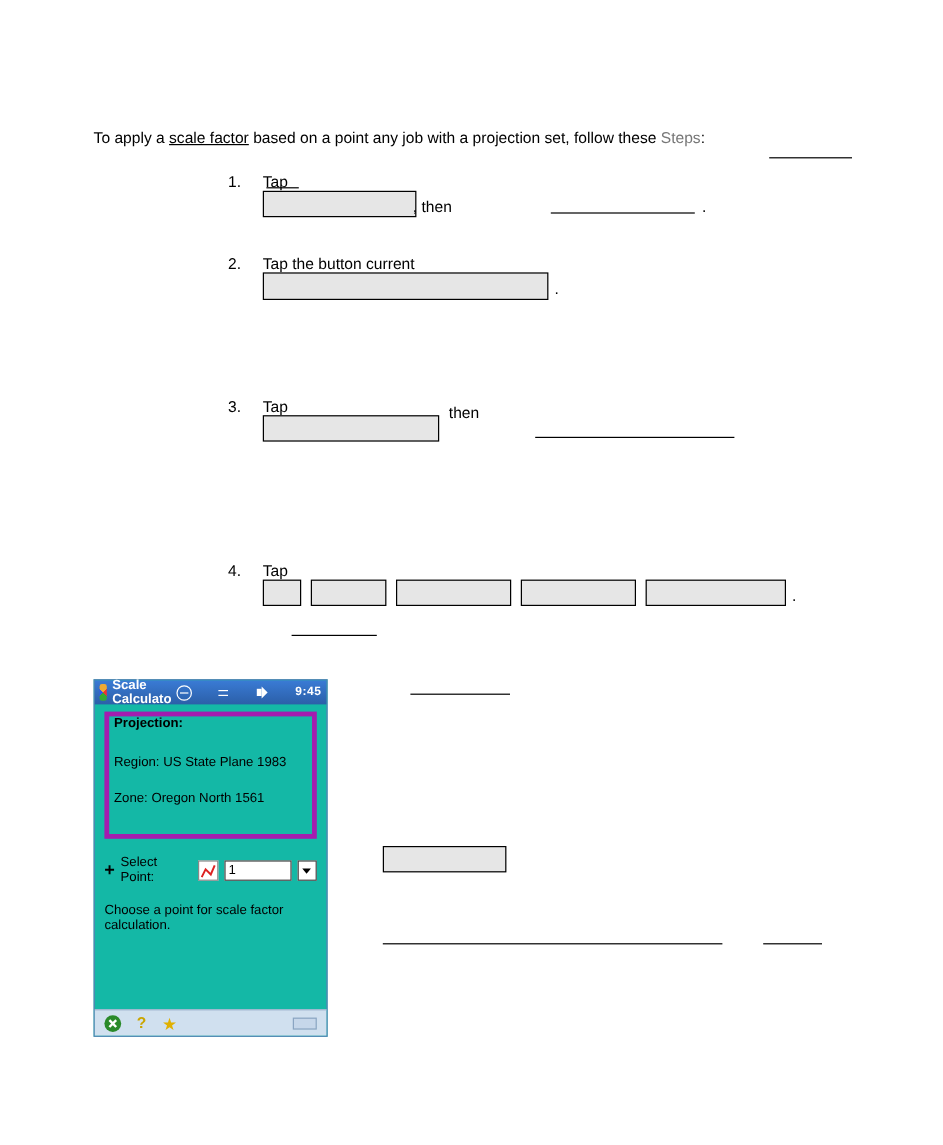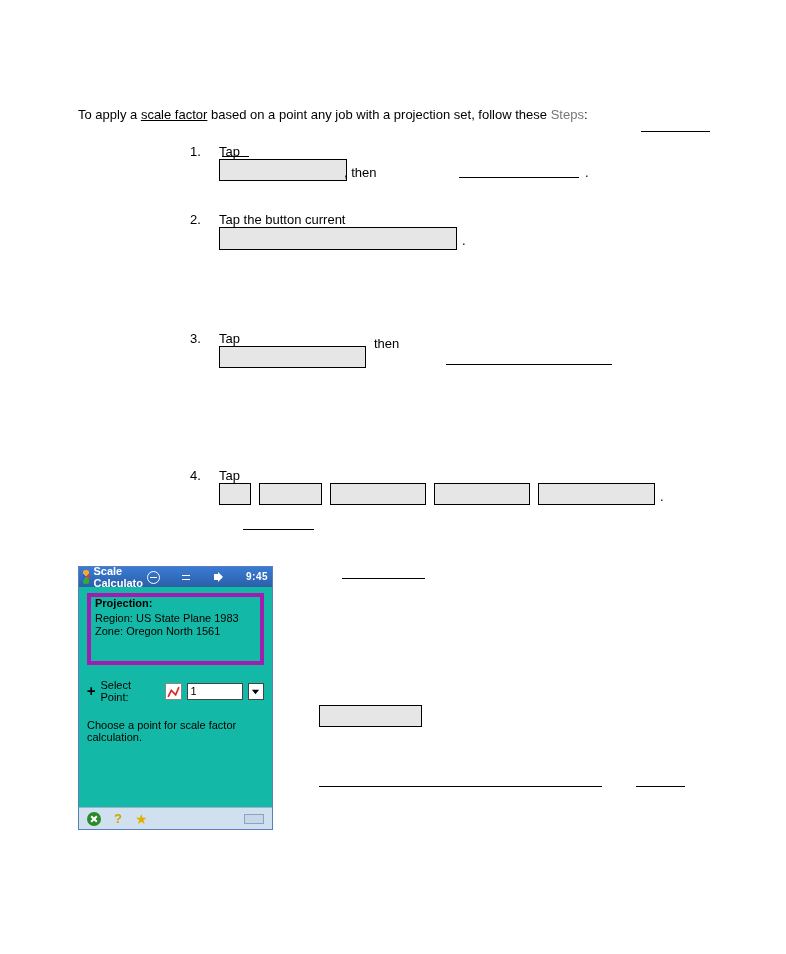--- a/index.html
+++ b/index.html
@@ -64,21 +64,21 @@
   .speaker::before{content:"";position:absolute;left:1px;top:3px;width:4px;height:6px;background:#fff;}
   .speaker::after{content:"";position:absolute;left:5px;top:1px;border-top:5px solid transparent;border-bottom:5px solid transparent;border-left:5px solid #fff;}
 
   .dlg-body { padding: 6px 8px 2px; }
   .grp {
     border: 4px solid #a21caf;
     padding: 2px 4px 24px 4px;
     position: relative;
   }
   .grp-title { font-weight: bold; position: relative; top:-2px; }
-  .grp-line { margin-top: 1px; }
+  .grp-line { margin-top: 18px; }
 
   .row-select { display:flex; align-items:center; gap:5px; margin-top:14px; font-weight:bold;}
   .plus { font-family: monospace; font-size: 14px; font-weight: bold; }
   .mapicon {
     width: 17px; height: 17px; border:1px solid #888; background:#fff; display:flex;align-items:center;justify-content:center;
   }
   .mapicon svg { width:13px;height:13px; }
   .pt-input {
     width: 56px; height: 17px; border:1px solid #444; font-size:11px; padding:0 3px;
   }

